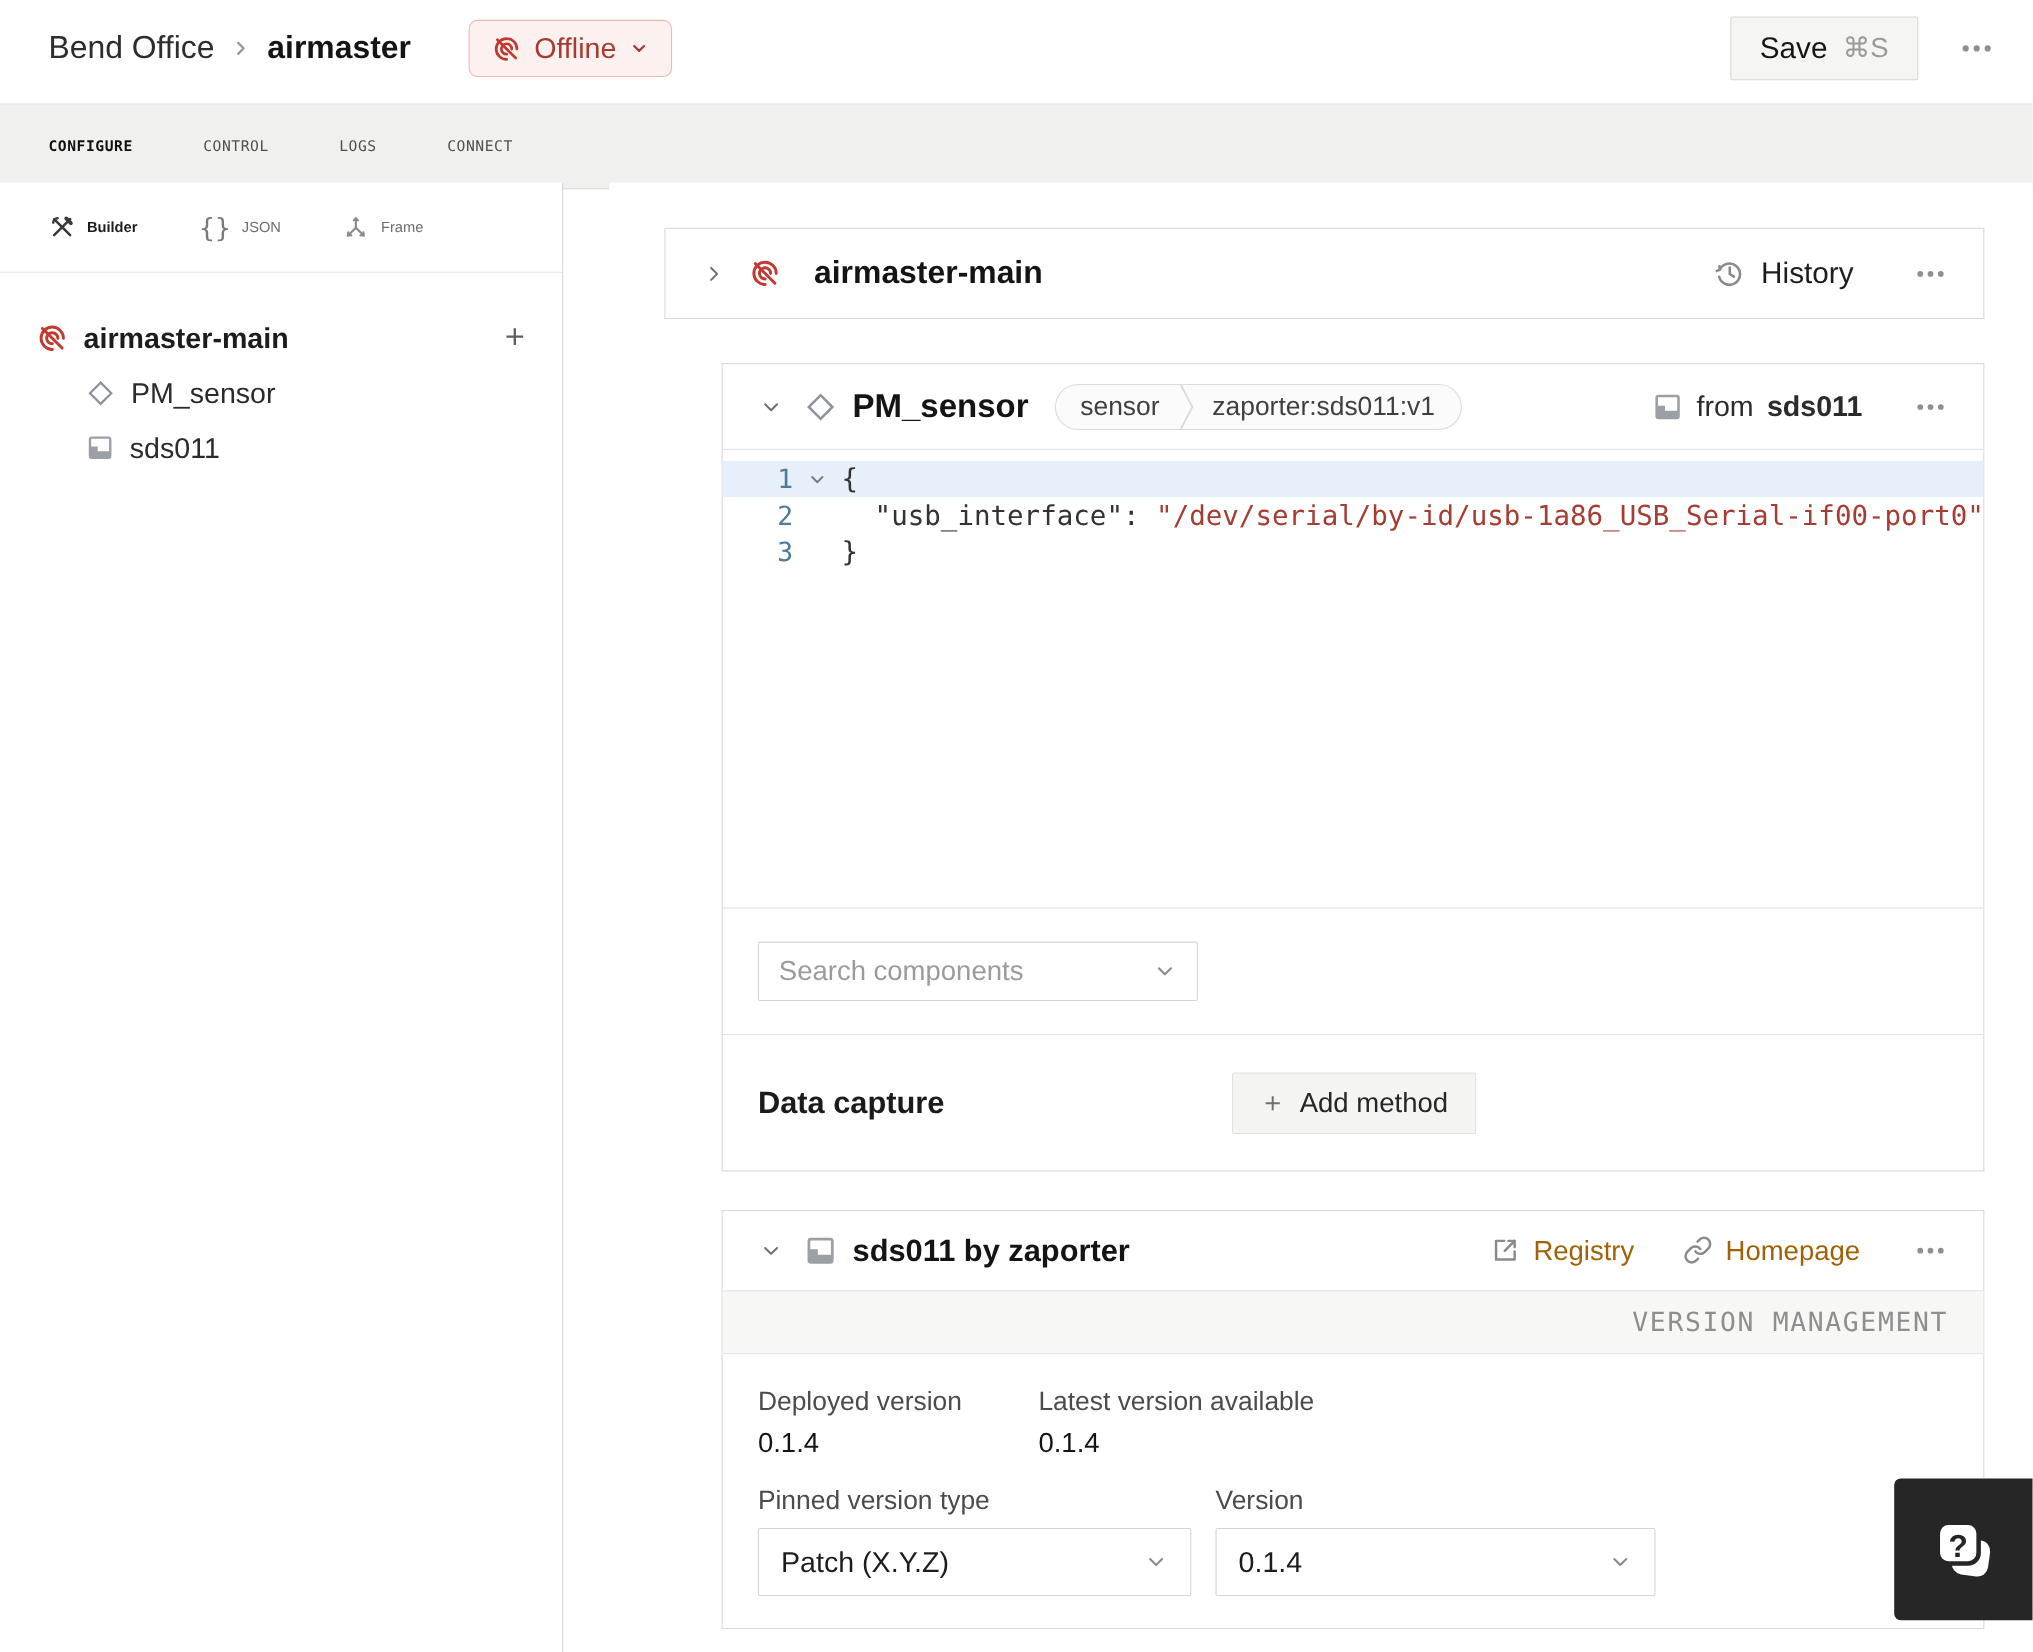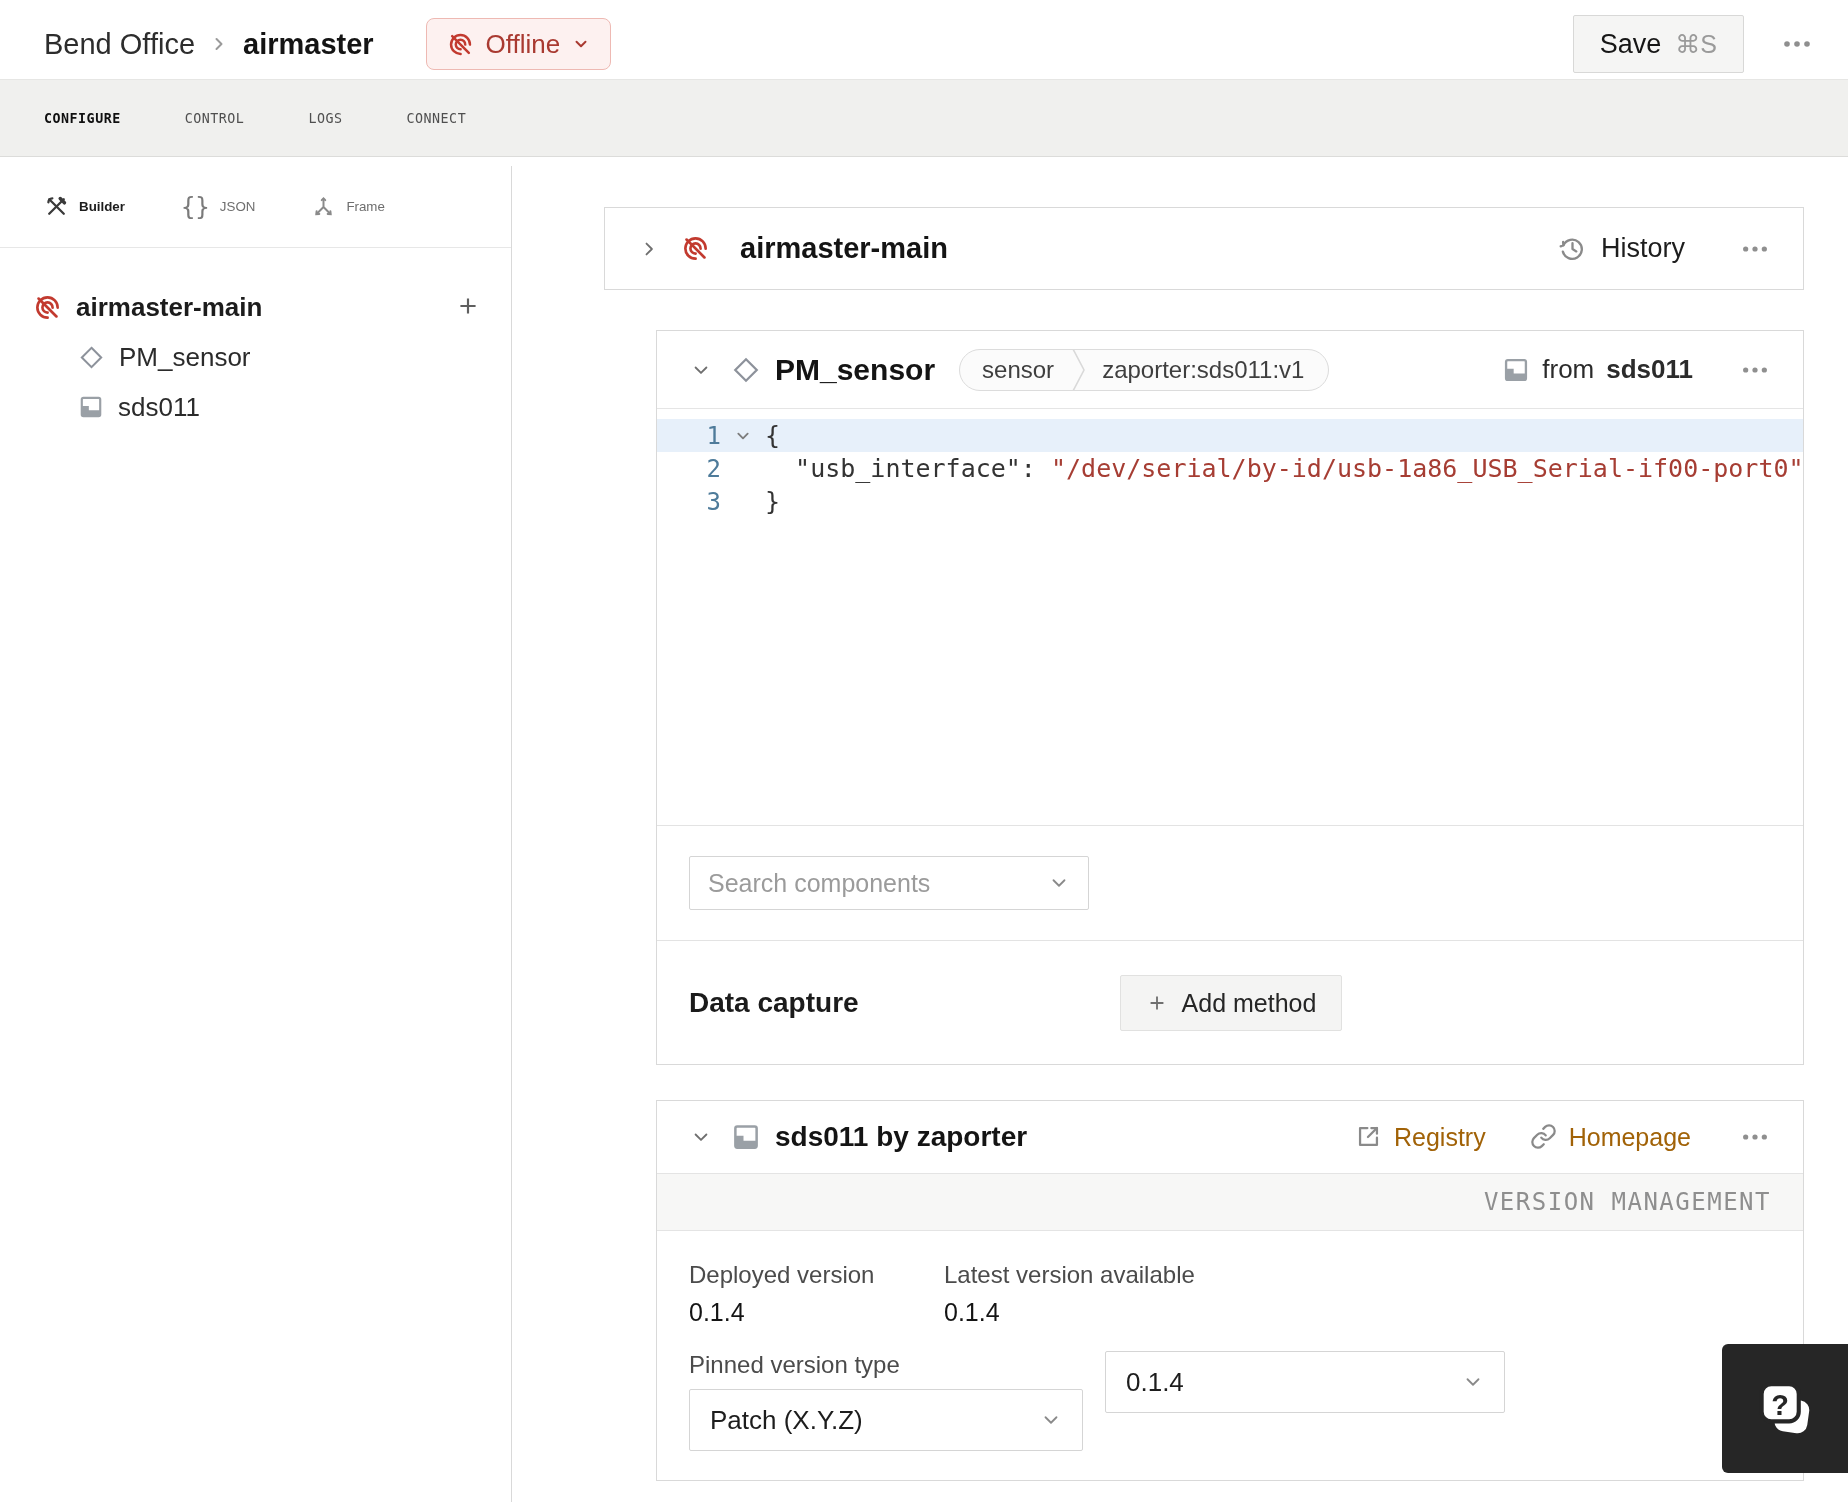--- a/index.html
+++ b/index.html
@@ -19,21 +19,21 @@
   .status-badge { margin-left:52px; height:52px; display:flex; align-items:center; gap:12px;
     padding:0 20px; background:#fdf1f0; border:1px solid #eeb9b3; border-radius:8px;
     font-size:26px; color:#a93a31; }
   .topbar-right { margin-left:auto; display:flex; align-items:center; gap:32px; }
   .save-btn { height:58px; padding:0 26px; background:#f5f5f4; border:1px solid #d8d8d7;
     border-radius:2px; display:flex; align-items:center; gap:14px; font-size:27px; color:#161616; }
   .save-kbd { color:#9a9a9a; font-size:25px; }
   .icon-btn { display:flex; align-items:center; padding:6px; }
 
   
-  .tabbar { position:absolute; left:0; top:79px; width:100%; height:78px;
+  .tabbar { position:absolute; left:0; top:94px; width:100%; height:78px;
     background:#f0f0ee; border-top:1px solid #e6e6e4; border-bottom:1px solid #dcdcda;
     display:flex; align-items:center; gap:64px; padding:0 44px;
     font-family:"DejaVu Sans Mono","Liberation Mono",monospace; font-size:27px; }
   .tab { color:#4f4f4f; letter-spacing:0.5px; }
   .tab.active { color:#101010; font-weight:bold; }
 
   
   .sidebar { position:absolute; left:0; top:166px; bottom:0; width:512px;
     background:#fff; border-right:1px solid #d9d9d9; }
   .view-toggle { height:82px; border-bottom:1px solid #e7e7e7; display:flex; align-items:center;
@@ -416,20 +416,21 @@
           <div class="fgroup1">
             <div class="f-label">Pinned version type</div>
             <div class="select w1">
               <span>Patch (X.Y.Z)</span>
               <svg width="22" height="22" viewBox="0 0 24 24">
                   <polyline points="6,9 12,15 18,9" fill="none" stroke="#8a8a8a" stroke-width="2" stroke-linecap="round" stroke-linejoin="round"></polyline>
                 </svg>
             </div>
           </div>
           <div>
+            <div class="f-label">Version</div>
             <div class="select w2">
               <span>0.1.4</span>
               <svg width="22" height="22" viewBox="0 0 24 24">
                   <polyline points="6,9 12,15 18,9" fill="none" stroke="#8a8a8a" stroke-width="2" stroke-linecap="round" stroke-linejoin="round"></polyline>
                 </svg>
             </div>
           </div>
         </div>
       </div>
     </section>

